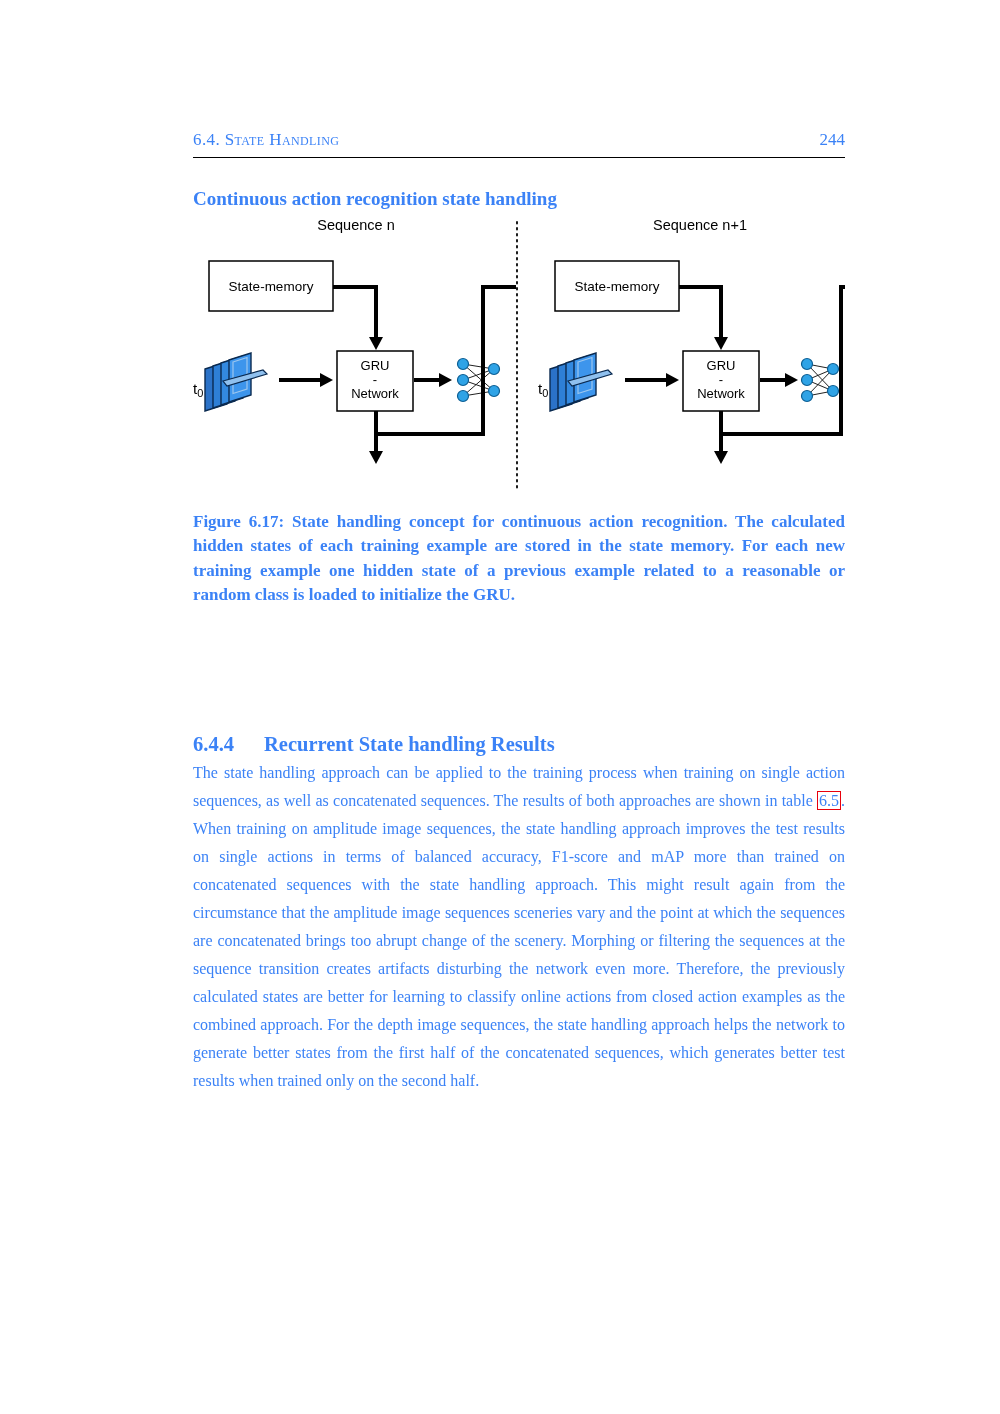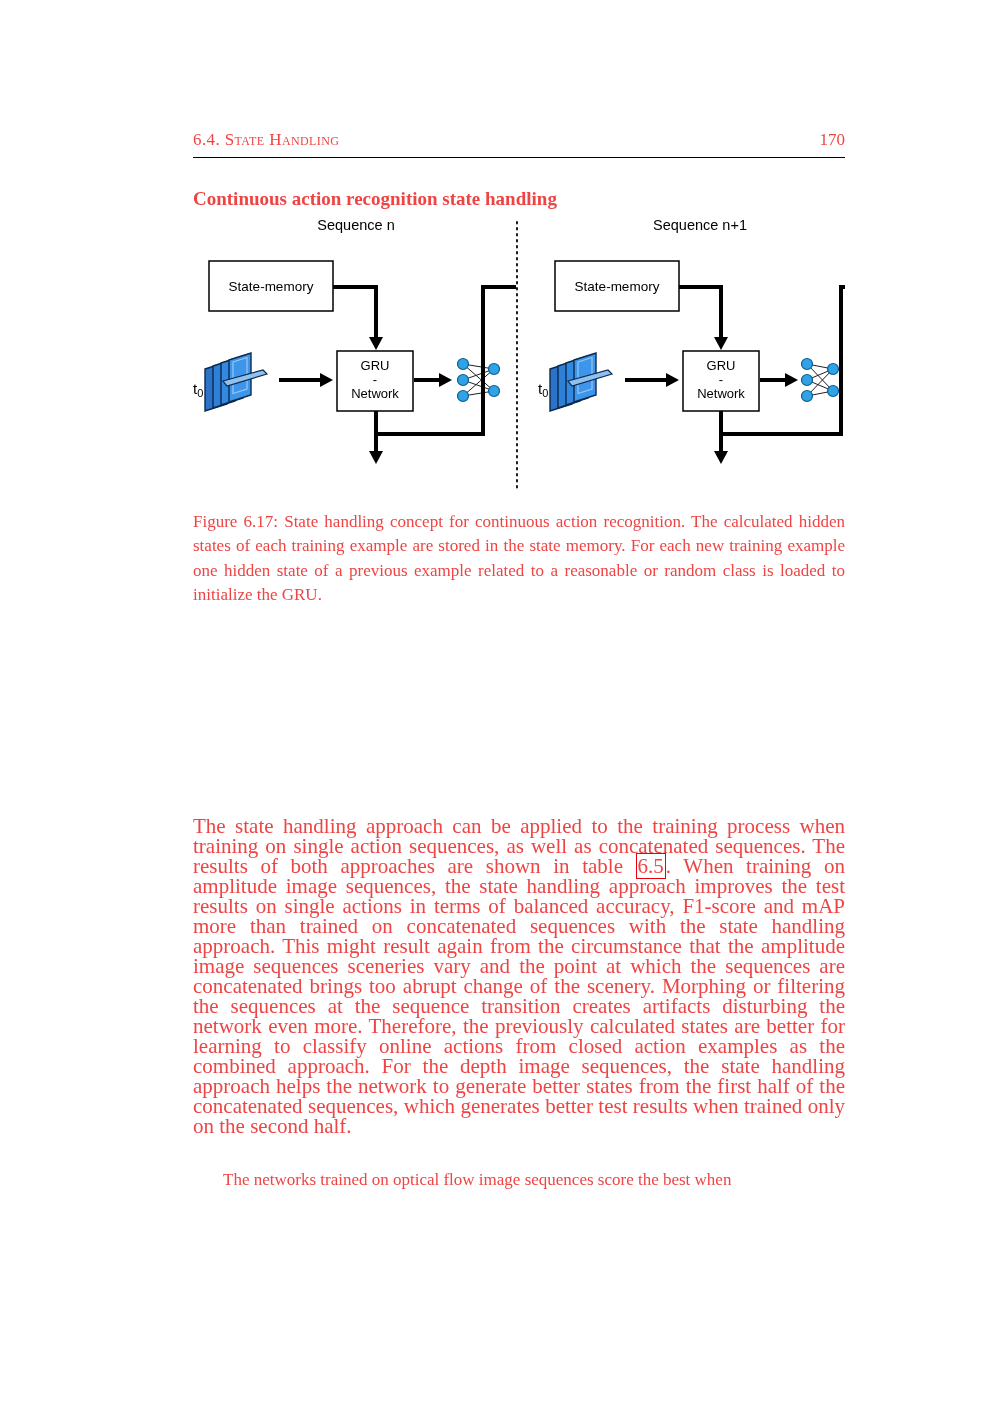--- a/index.html
+++ b/index.html
@@ -1,69 +1,69 @@
 <!DOCTYPE html>
 <html><head>
 <meta charset="utf-8">
 <style>
   html,body{margin:0;padding:0;background:#ffffff;}
   .page{
     position:relative;
     width:1000px;height:1312px;
     background:#ffffff;
     font-family:"Liberation Serif", serif;
-    color:#ef4444;
+    color:#3b82f6;
     overflow:hidden;
   }
   .header{
     position:absolute;left:193px;top:130px;width:652px;
     display:flex;justify-content:space-between;align-items:flex-end;
     border-bottom:1px solid #000;
     padding-bottom:7px;
     font-size:17px;
   }
   .header .sec{font-variant:small-caps;letter-spacing:0.4px;}
   .fig-title{
     position:absolute;left:193px;top:188px;width:652px;
     text-align:left;font-weight:bold;font-size:19px;
   }
   .diagram{position:absolute;left:193px;top:214px;width:652px;height:290px;text-align:center;}
   .diagram svg{display:block;}
   .diagram text{font-family:"Liberation Sans", sans-serif;fill:#000;}
   .caption{
     position:absolute;left:193px;top:510px;width:652px;
-    font-size:17px;line-height:24.4px;text-align:justify;
+    font-size:17px;line-height:24.4px;text-align:justify;font-weight:bold;
   }
   .section-heading{
     position:absolute;left:193px;top:733px;width:652px;
     font-size:20.5px;font-weight:bold;
   }
   .section-heading .num{margin-right:30px;}
   .para1{
-    position:absolute;left:193px;top:816px;width:652px;
-    font-size:21px;line-height:20px;text-align:justify;
+    position:absolute;left:193px;top:759px;width:652px;
+    font-size:16px;line-height:28px;text-align:justify;
   }
   .para2{
     position:absolute;left:193px;top:1168px;width:652px;
     font-size:17px;line-height:24.5px;text-align:justify;text-indent:30px;
   }
   .ref-link{
     border:1px solid #e8000d;
     padding:0 1px;
     cursor:pointer;
   }
 </style>
 </head>
 <body>
 
 <div class="page">
 
   <div class="header">
     <span class="sec">6.4. State Handling</span>
-    <span>170</span>
+    <span>244</span>
   </div>
 
   <div class="fig-title">Continuous action recognition state handling</div>
 
   <div class="diagram">
     <svg width="652" height="290" viewBox="0 0 652 290">
 
       <text x="163" y="16" font-size="14.5" text-anchor="middle">Sequence n</text>
       <text x="507" y="16" font-size="14.5" text-anchor="middle">Sequence n+1</text>
 
@@ -180,18 +180,20 @@
       </g>
 
       <path d="M528,197 V238" fill="none" stroke="#000" stroke-width="4"></path>
       <polygon points="521,237 535,237 528,250" fill="#000"></polygon>
       <path d="M526,220 H648 V73 H652" fill="none" stroke="#000" stroke-width="4"></path>
     </svg>
   </div>
 
   <div class="caption">Figure 6.17: State handling concept for continuous action recognition. The calculated hidden states of each training example are stored in the state memory. For each new training example one hidden state of a previous example related to a reasonable or random class is loaded to initialize the GRU.</div>
 
+  <div class="section-heading">
+    <span class="num">6.4.4</span><span>Recurrent State handling Results</span>
+  </div>
 
   <div class="para1"><span>The state handling approach can be applied to the training process when training on single action sequences, as well as concatenated sequences. The results of both approaches are shown in table </span><span class="ref-link">6.5</span><span>. When training on amplitude image sequences, the state handling approach improves the test results on single actions in terms of balanced accuracy, F1-score and mAP more than trained on concatenated sequences with the state handling approach. This might result again from the circumstance that the amplitude image sequences sceneries vary and the point at which the sequences are concatenated brings too abrupt change of the scenery. Morphing or filtering the sequences at the sequence transition creates artifacts disturbing the network even more. Therefore, the previously calculated states are better for learning to classify online actions from closed action examples as the combined approach. For the depth image sequences, the state handling approach helps the network to generate better states from the first half of the concatenated sequences, which generates better test results when trained only on the second half.</span></div>
 
-  <div class="para2">The networks trained on optical flow image sequences score the best when</div>
 
 </div>
 
 </body></html>

